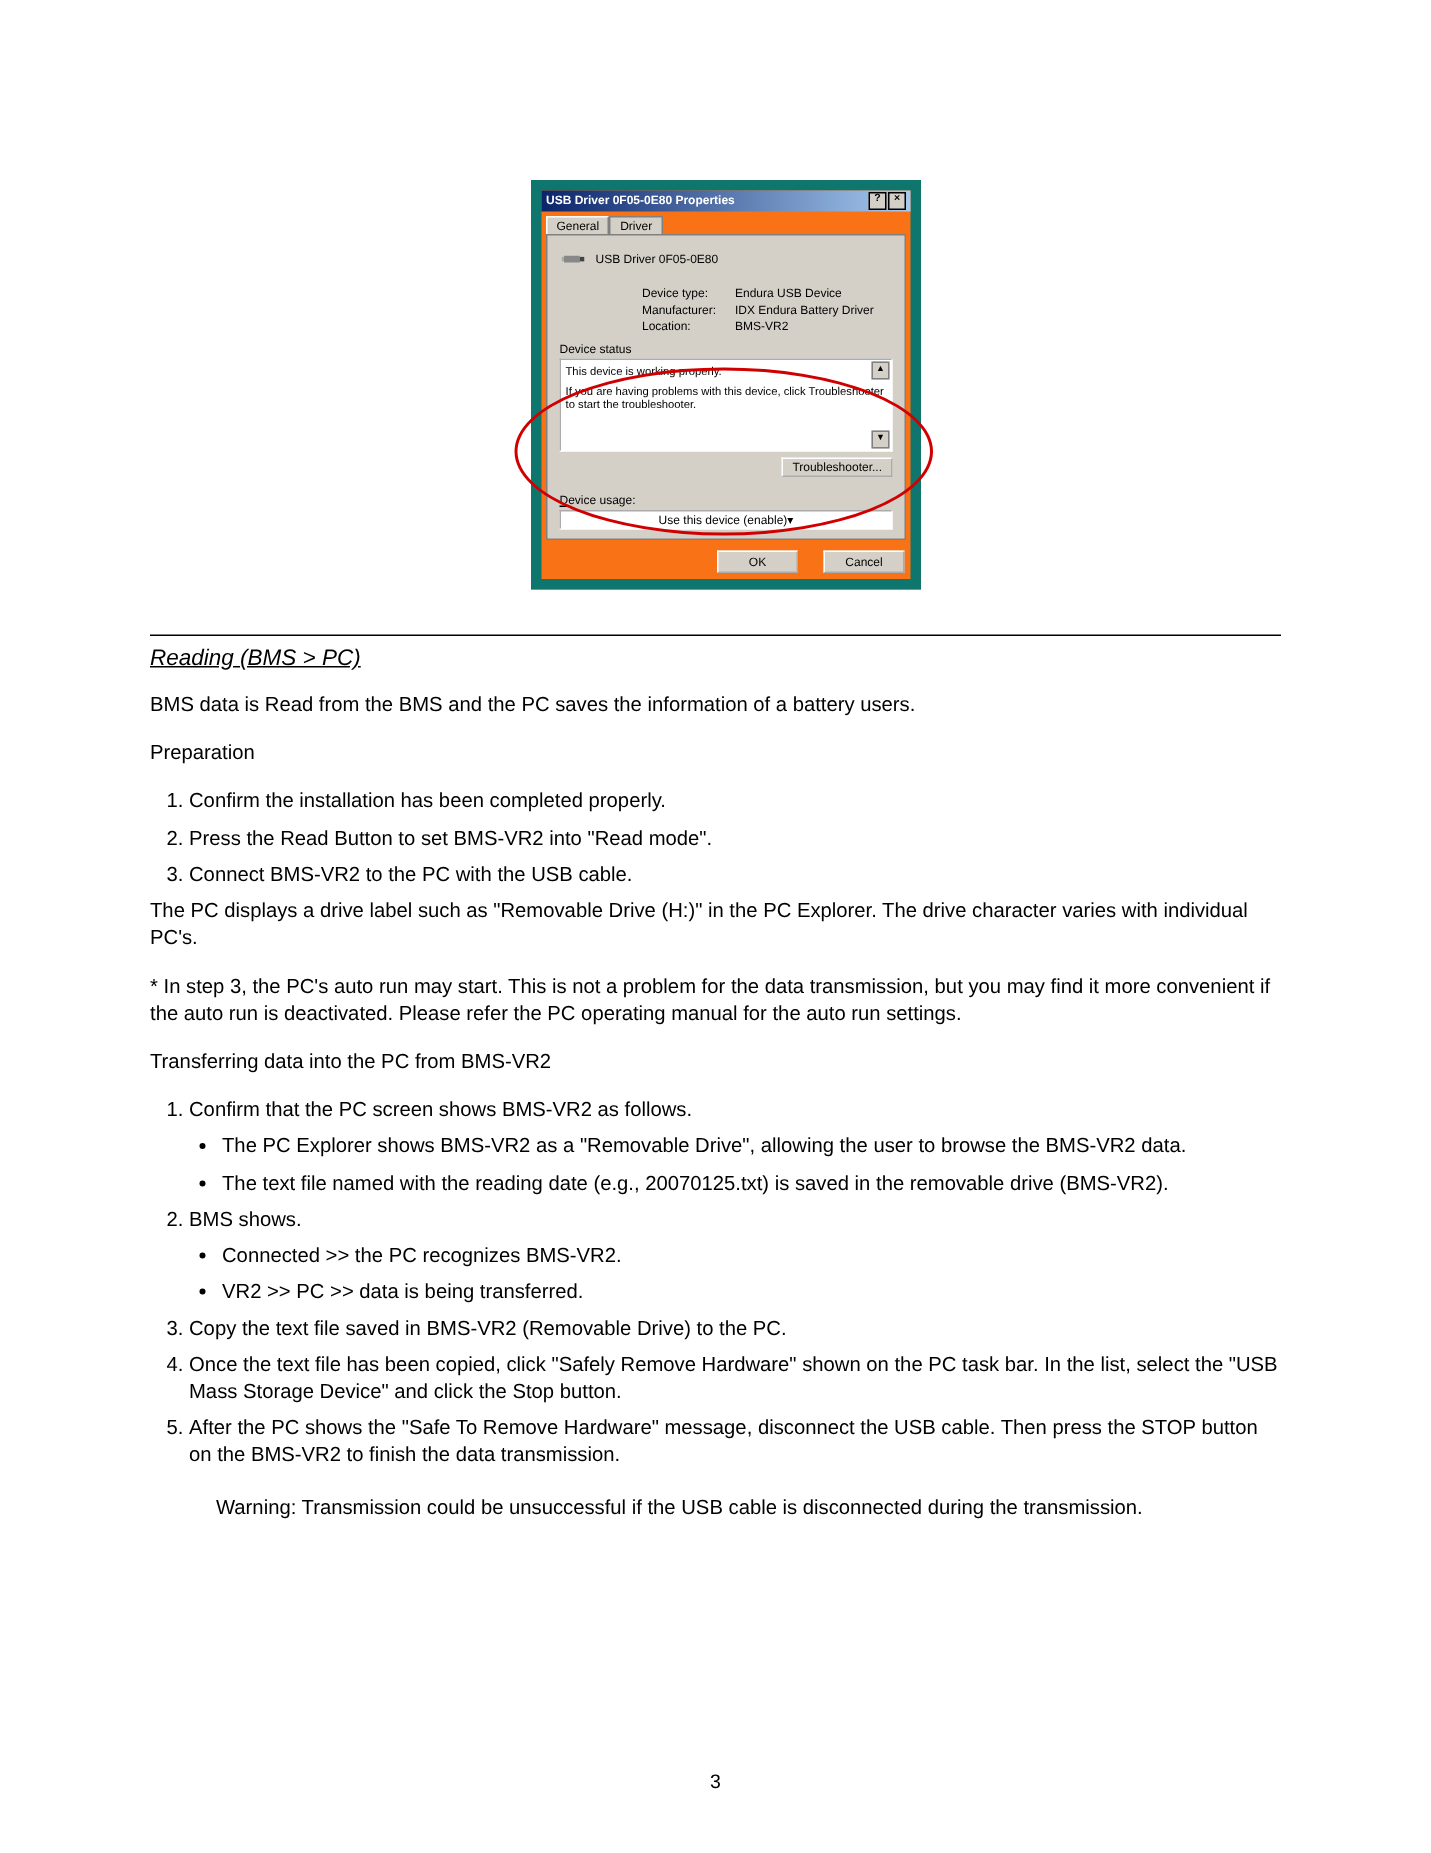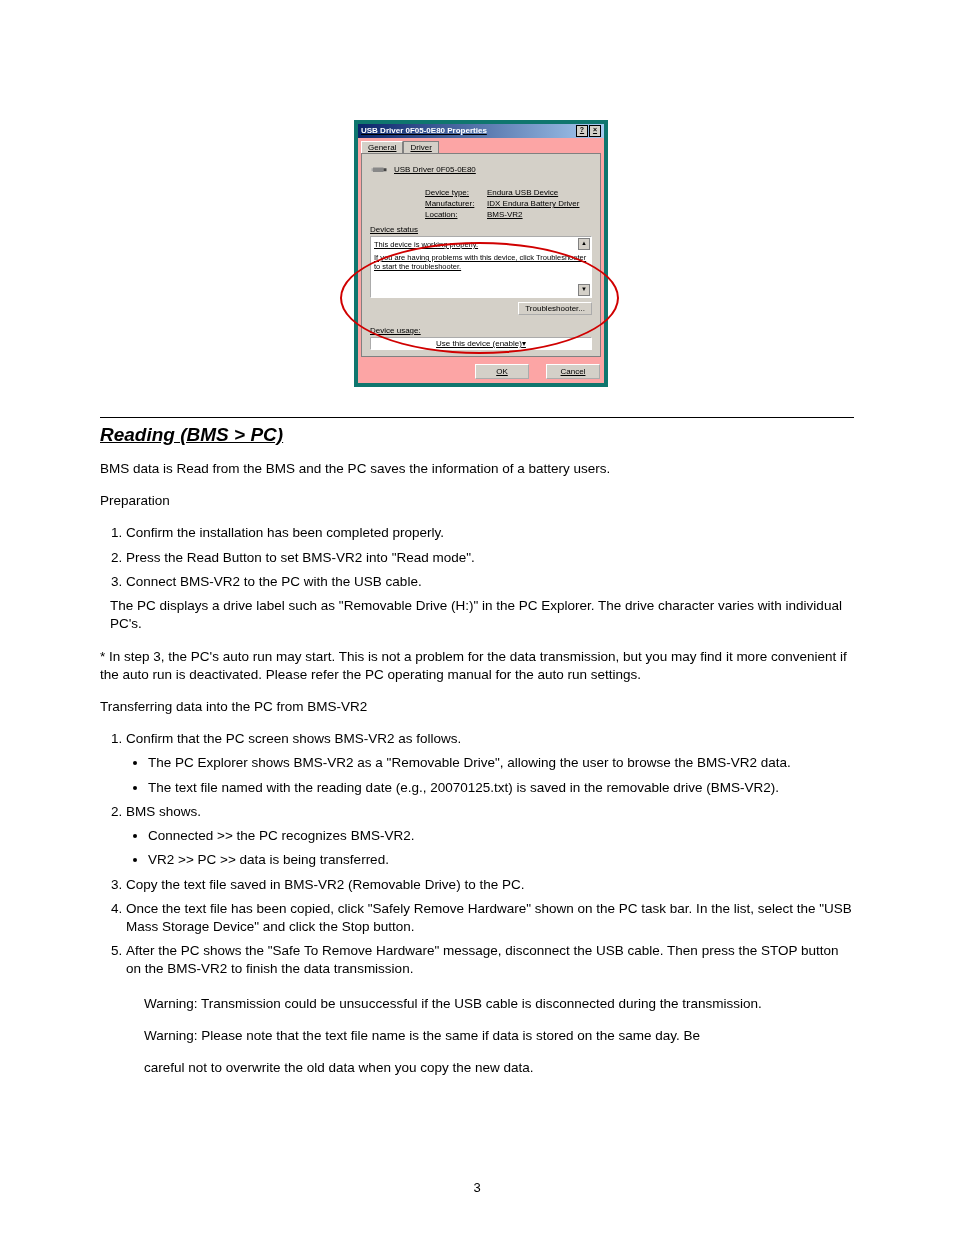--- a/index.html
+++ b/index.html
@@ -27,26 +27,25 @@
   }
   .dialog-img {
     display: block;
     margin: 0 auto 30px auto;
     width: 246px;
     height: auto;
   }
   
   .dialog {
     width: 246px;
-    border: 4px solid #0f766e;
-    background: #fca5a5;
+    border: 7px solid #0f766e;
+    background: #f97316;
     font-family: "Tahoma", "MS Sans Serif", sans-serif;
     font-size: 8px;
     position: relative;
-    text-decoration: underline;
   }
   .titlebar {
     height: 14px;
     background: linear-gradient(to right, #0a246a, #a6caf0);
     color: #fff;
     font-weight: bold;
     font-size: 8px;
     line-height: 14px;
     padding: 0 3px;
     display: flex;
@@ -172,22 +171,22 @@
     border: 2px solid #d00000;
     border-radius: 50%;
     pointer-events: none;
   }
   .section-rule {
     border: none;
     border-top: 1.5px solid #000;
     margin: 10px 0 6px 0;
   }
   .section-heading {
-    font-size: 19px;
-    font-weight: bold;
+    font-size: 15px;
+    font-weight: normal;
     font-style: italic;
     text-decoration: underline;
     margin: 6px 0 14px 0;
   }
   .body {
     font-size: 13.5px;
     line-height: 1.35;
   }
   .body p { margin: 0 0 14px 0; }
   .body ol {
@@ -282,21 +281,21 @@
   <div class="body">
     <p>BMS data is Read from the BMS and the PC saves the information of a battery users.</p>
 
     <p>Preparation</p>
     <ol>
       <li>Confirm the installation has been completed properly.</li>
       <li>Press the Read Button to set BMS-VR2 into "Read mode".</li>
       <li>Connect BMS-VR2 to the PC with the USB cable.</li>
     </ol>
 
-    <p style="margin-top:-10px; margin-left:10px">The PC displays a drive label such as "Removable Drive (H:)" in the PC Explorer. The drive character varies with individual PC's.</p>
+    <p style="margin-top:-10px; ">The PC displays a drive label such as "Removable Drive (H:)" in the PC Explorer. The drive character varies with individual PC's.</p>
     <p>* In step 3, the PC's auto run may start.  This is not a problem for the data transmission, but you may find it more convenient if the auto run is deactivated.  Please refer the PC operating manual for the auto run settings.</p>
 
     <p>Transferring data into the PC from BMS-VR2</p>
     <ol>
       <li>
         <span>Confirm that the PC screen shows BMS-VR2 as follows.</span>
         <ul class="nested">
           <li>The PC Explorer shows BMS-VR2 as a "Removable Drive", allowing the user to browse the BMS-VR2 data.</li>
           <li>The text file named with the reading date (e.g., 20070125.txt) is saved in the removable drive (BMS-VR2).</li>
         </ul>
@@ -313,24 +312,17 @@
       <li>After the PC shows the "Safe To Remove Hardware" message, disconnect the USB cable.  Then press the STOP button on the BMS-VR2 to finish the data transmission.</li>
     </ol>
 
     <div class="warn-block">
       <p class="warn-line">
         <span>Warning:</span>
         <span>Transmission could be unsuccessful if the USB cable is disconnected during the transmission.</span>
       </p>
     </div>
 
-    <div class="warn-block">
-      <p class="warn-line">
-        <span>Warning:</span>
-        <span>Please note that the text file name is the same if data is stored on the same day. Be</span>
-      </p>
-      <p class="warn-line warn-indent">careful not to overwrite the old data when you copy the new data.</p>
-    </div>
   </div>
 
   <div style="text-align:center; font-size:13px; position:absolute; bottom:40px; left:0; right:0;">3</div>
 
 </div>
 
 </body></html>

